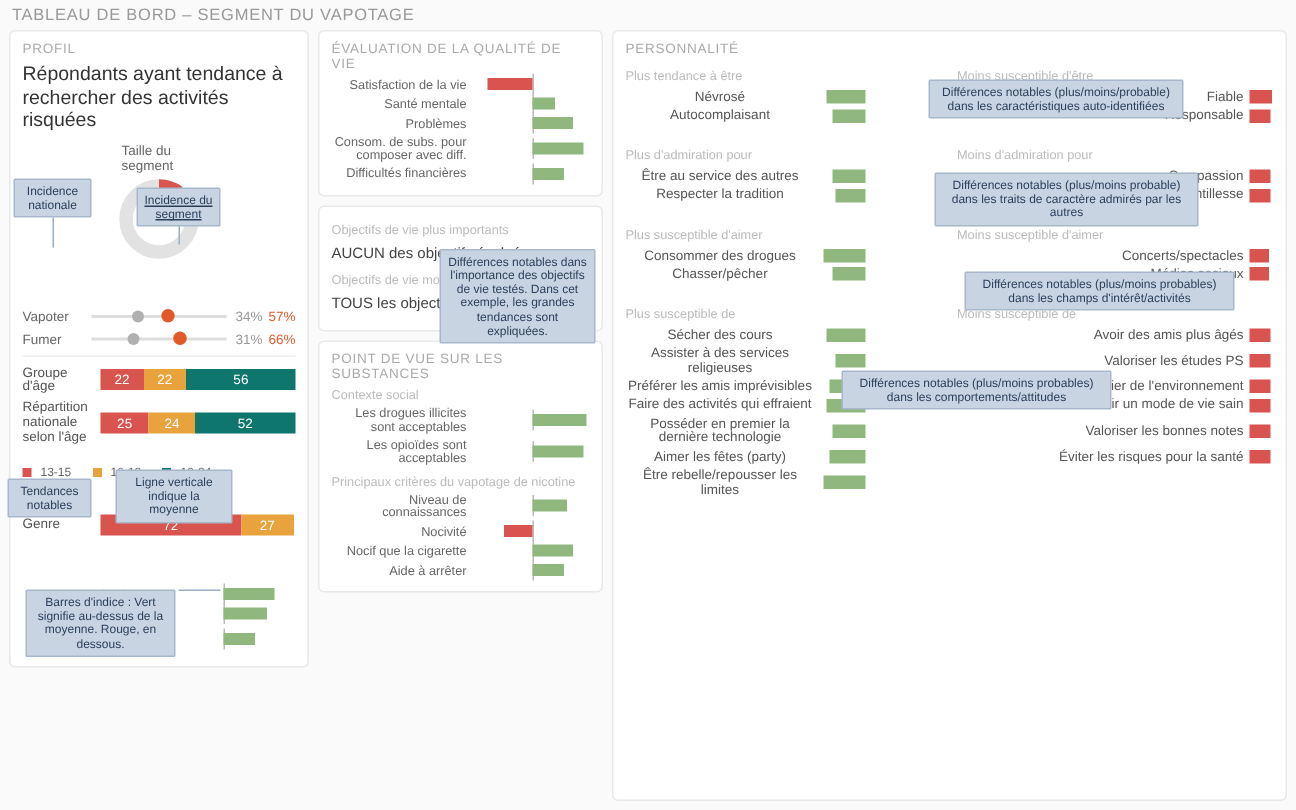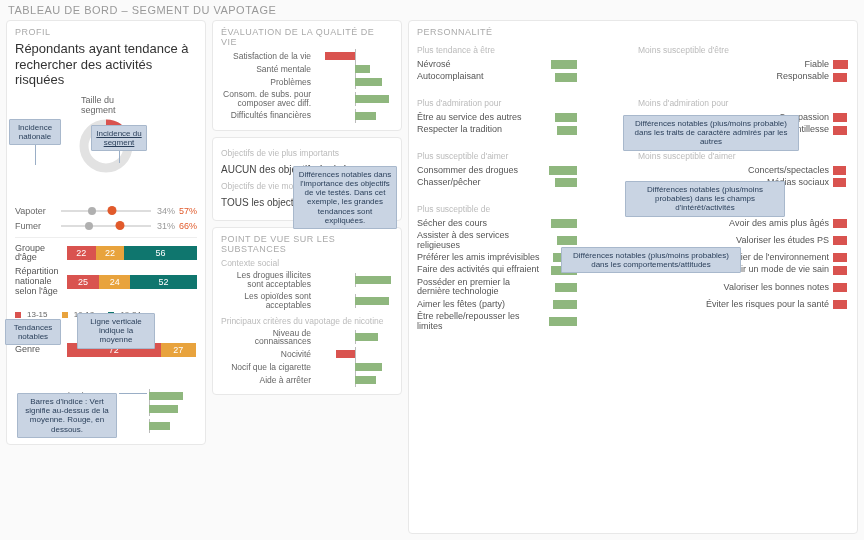--- a/index.html
+++ b/index.html
@@ -38,21 +38,21 @@
   .idx-label { width:86px; text-align:right; padding-right:6px; color:#666; line-height:1.05; }
   .idx-track { flex:1; position:relative; height:10px; }
   .idx-mid { position:absolute; left:50%; top:-2px; bottom:-2px; width:1px; background:#bbb; }
   .idx-bar { position:absolute; top:1px; height:8px; }
   .idx-bar.pos { left:50%; background:#8fb77e; }
   .idx-bar.neg { right:50%; background:#d9534f; }
   .subhead { font-size:8.5px; color:#bbb; margin:4px 0 2px 0; }
   .p-row { display:flex; gap:10px; margin:3px 0; }
   .p-half { flex:1; display:flex; align-items:center; }
   .p-half.right { justify-content:flex-end; }
-  .p-lbl-l { width:130px; text-align:left; font-size:9px; color:#555; padding-right:4px; line-height:1.05; }
+  .p-lbl-l { width:130px; text-align:center; font-size:9px; color:#555; padding-right:4px; line-height:1.05; }
   .p-bar-l { width:30px; height:9px; position:relative; }
   .p-bar-l .b { position:absolute; right:0; top:0; height:100%; background:#8fb77e; }
   .p-lbl-r { width:130px; text-align:right; font-size:9px; color:#555; padding-right:4px; line-height:1.05; }
   .p-bar-r { width:16px; height:9px; position:relative; }
   .p-bar-r .b { position:absolute; left:0; top:0; height:100%; background:#d9534f; }
   .note { position:absolute; background:#c9d4e3; border:1px solid #a8b8cc; color:#2a3f5a; font-size:8px; padding:3px 4px; line-height:1.15; border-radius:1px; text-align:center; z-index:5; }
   .leader { position:absolute; background:#9aaec6; z-index:4; }
 </style>
 </head>
 <body>
@@ -485,20 +485,21 @@
              <div class="p-bar-l">
                   <div class="b" style="width:28px"></div>
                 </div>
       </div>
       <div class="p-half right">
         
       </div>
             </div>
           </div>
 
+        <div class="note" style="top:32px; left:210px; width:170px;">Différences notables (plus/moins/probable) dans les caractéristiques auto-identifiées</div>
         <div class="note" style="top:94px; left:214px; width:176px;">Différences notables (plus/moins probable) dans les traits de caractère admirés par les autres</div>
-        <div class="note" style="top:160px; left:216px; width:160px;">Différences notables (plus/moins probables) dans les champs d'intérêt/activités</div>
+        <div class="note" style="top:160px; left:234px; width:180px;">Différences notables (plus/moins probables) dans les champs d'intérêt/activités</div>
         <div class="note" style="top:226px; left:152px; width:180px;">Différences notables (plus/moins probables) dans les comportements/attitudes</div>
       </div>
     </div>
 
   </div>
 </div>
 
 </body></html>

